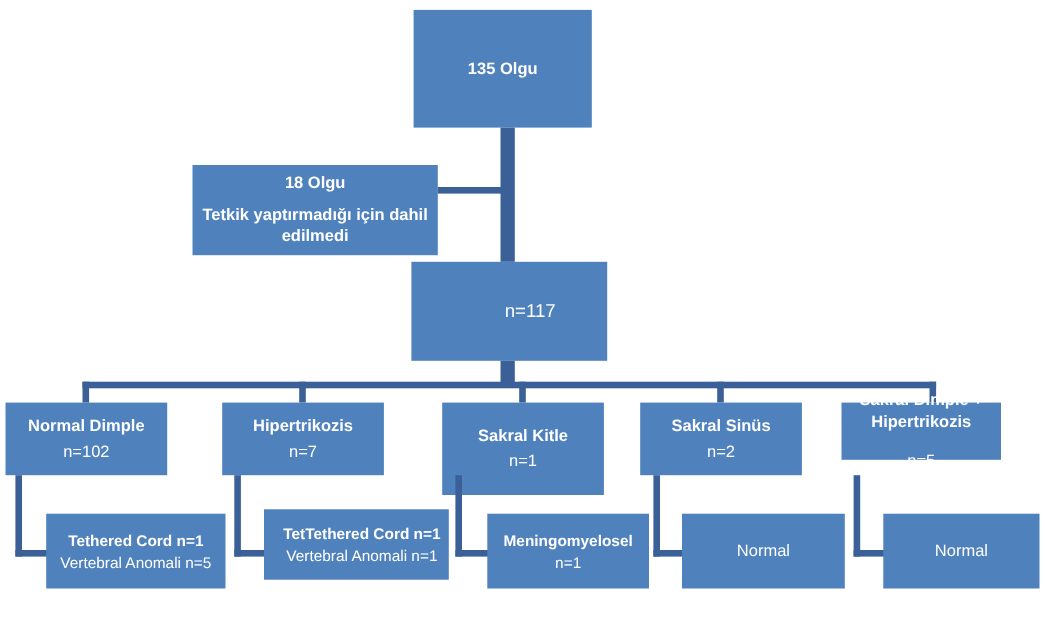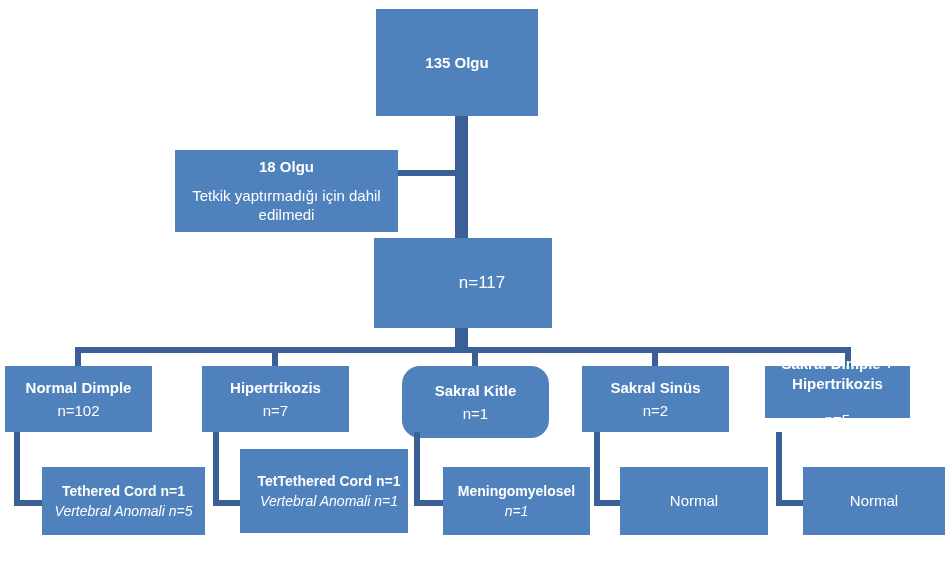--- a/index.html
+++ b/index.html
@@ -43,23 +43,23 @@
     background: #3B6097;
   }
   
   .n-root      { font-size: 15px; }
   .n-excluded  { font-size: 15px; }
   .n-total     { font-size: 17px; font-weight: normal; padding-left: 44px; }
   .n-cat       { font-size: 15px; }
   .n-cat .num  { font-weight: normal; font-size: 15px; margin-top: 3px; }
   .n-cat.two-line .num { margin-top: 16px; }
   .n-out       { font-size: 14px; }
-  .n-out .num  { font-weight: normal; margin-top: 2px; font-style: italic; }
+  .n-out .num  { font-weight: normal; margin-top: 2px; }
   .n-out.single{ font-size: 15px; font-weight: normal; }
-  .n-excluded .sub { font-weight: normal; margin-top: 9px; }
+  .n-excluded .sub { font-weight: bold; margin-top: 9px; }
 </style>
 </head>
 <body>
 
 <div id="flowchart">
 
   <div class="node n-root" style="left:376px; top:9px; width:162px; height:107px;">
     <span class="line">135 Olgu</span>
   </div>
 
@@ -89,21 +89,21 @@
   <div class="node n-cat" style="left:5px; top:366px; width:147px; height:66px;">
     <span class="line">Normal  Dimple</span>
     <span class="line num">n=102</span>
   </div>
 
   <div class="node n-cat" style="left:202px; top:366px; width:147px; height:66px;">
     <span class="line">Hipertrikozis</span>
     <span class="line num">n=7</span>
   </div>
 
-  <div class="node n-cat" style="left:402px; top:366px; width:147px; height:72px;border-radius:18px;">
+  <div class="node n-cat" style="left:402px; top:366px; width:147px; height:84px;">
     <span class="line">Sakral  Kitle</span>
     <span class="line num">n=1</span>
   </div>
 
   <div class="node n-cat" style="left:582px; top:366px; width:147px; height:66px;">
     <span class="line">Sakral  Sinüs</span>
     <span class="line num">n=2</span>
   </div>
 
   <div class="node n-cat two-line" style="left:765px; top:366px; width:145px; height:52px;">
@@ -125,21 +125,21 @@
   <div class="conn" style="left:594px; top:500px; width:29px; height:6px;"></div>
 
   <div class="conn" style="left:776px; top:432px; width:6px; height:74px;"></div>
   <div class="conn" style="left:776px; top:500px; width:30px; height:6px;"></div>
 
   <div class="node n-out" style="left:42px; top:467px; width:163px; height:68px;">
     <span class="line">Tethered Cord n=1</span>
     <span class="line num">Vertebral Anomali n=5</span>
   </div>
 
-  <div class="node n-out" style="left:240px; top:449px; width:168px; height:84px;padding-left:16px;">
+  <div class="node n-out" style="left:240px; top:463px; width:168px; height:64px;padding-left:16px;">
     <span class="line">TetTethered Cord n=1</span>
     <span class="line num">Vertebral Anomali n=1</span>
   </div>
 
   <div class="node n-out" style="left:443px; top:467px; width:147px; height:68px;">
     <span class="line">Meningomyelosel</span>
     <span class="line num">n=1</span>
   </div>
 
   <div class="node n-out single" style="left:620px; top:467px; width:148px; height:68px;">

